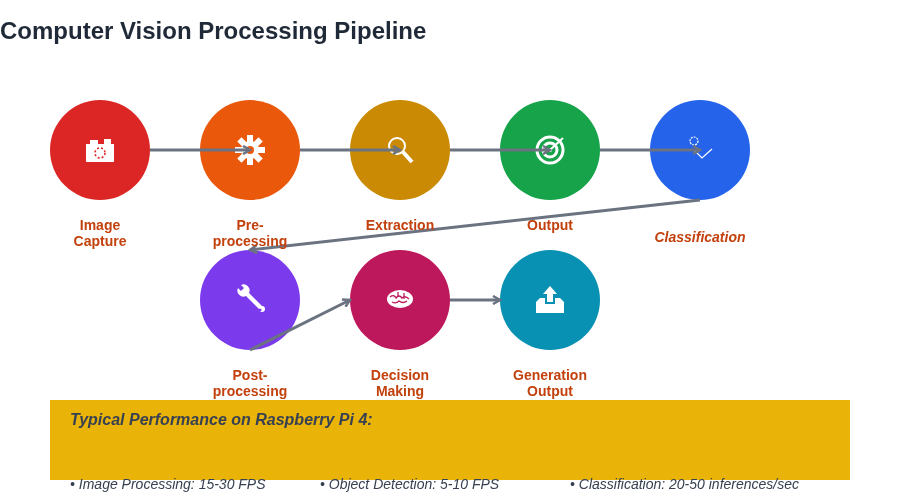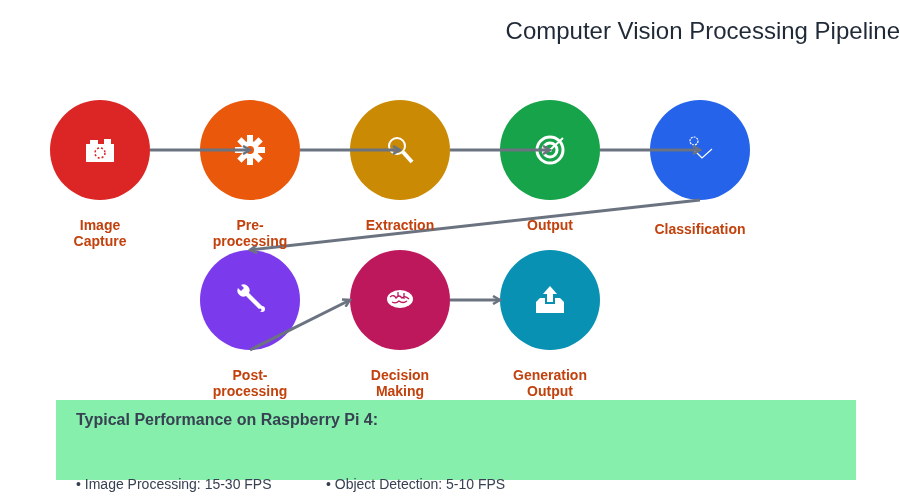--- a/index.html
+++ b/index.html
@@ -1,22 +1,22 @@
 <!DOCTYPE html>
 <html><head>
 <meta charset="utf-8">
 <style>
   html, body { margin:0; padding:0; background:#ffffff; }
   body { width:900px; height:500px; position:relative; overflow:hidden; font-family:"Liberation Sans", sans-serif; }
-  .title { position:absolute; left:0; top:17px; width:900px; text-align:right; font-size:24px; font-weight:normal; color:#1f2937; }
+  .title { position:absolute; left:0; top:17px; width:900px; text-align:left; font-size:24px; font-weight:bold; color:#1f2937; }
   svg.edges { position:absolute; left:0; top:0; z-index:2; pointer-events:none; }
   .node { position:absolute; width:100px; height:100px; border-radius:50%; z-index:1; display:flex; align-items:center; justify-content:center; }
   .node svg { width:40px; height:40px; }
   .label { position:absolute; width:140px; text-align:center; font-size:14px; font-weight:bold; color:#c2410c; line-height:16px; z-index:3; }
-  .panel { position:absolute; left:56px; top:400px; width:800px; height:80px; background:#86efac; }
+  .panel { position:absolute; left:50px; top:400px; width:800px; height:80px; background:#eab308;font-style:italic; }
   .panel-title { position:absolute; left:20px; top:11px; font-size:16px; font-weight:bold; color:#374151; }
   .stat { position:absolute; top:37px; font-size:14px; color:#374151;margin-top:39px; }
 </style>
 </head>
 <body>
 
 <div class="title">Computer Vision Processing Pipeline</div>
 
 <div id="nodes">
     <div class="node" style="left: 50px; top: 100px; background: rgb(220, 38, 38);">
@@ -93,37 +93,38 @@
       <line x1="700" y1="200" x2="250" y2="250" stroke="#6b7280" stroke-width="3" marker-end="url(#arrow)"></line>
       <line x1="250" y1="350" x2="350" y2="300" stroke="#6b7280" stroke-width="3" marker-end="url(#arrow)"></line>
       <line x1="450" y1="300" x2="500" y2="300" stroke="#6b7280" stroke-width="3" marker-end="url(#arrow)"></line>
     </g>
 </svg>
 
 <div class="panel">
   <div class="panel-title">Typical Performance on Raspberry Pi 4:</div>
   <div class="stat" style="left:20px">• Image Processing: 15-30 FPS</div>
   <div class="stat" style="left:270px">• Object Detection: 5-10 FPS</div>
+  <div class="stat" style="left:520px">• Classification: 20-50 inferences/sec</div>
 </div>
 
 <div class="label" style="left: 30px; top: 217px;">
     <div>Image</div>
     <div>Capture</div>
   </div>
 <div class="label" style="left: 180px; top: 217px;">
     <div>Pre-</div>
     <div>processing</div>
   </div>
 <div class="label" style="left: 330px; top: 217px;">
     <div>Extraction</div>
   </div>
 <div class="label" style="left: 480px; top: 217px;">
     <div>Output</div>
   </div>
-<div class="label" style="left: 630px; top: 221px;">
+<div class="label" style="left: 630px; top: 229px; font-style: italic;">
     <div>Classification</div>
   </div>
 <div class="label" style="left: 180px; top: 367px; text-align: center;">
     <div>Post-</div>
     <div>processing</div>
   </div>
 <div class="label" style="left: 330px; top: 367px; text-align: center;">
     <div>Decision</div>
     <div>Making</div>
   </div>

